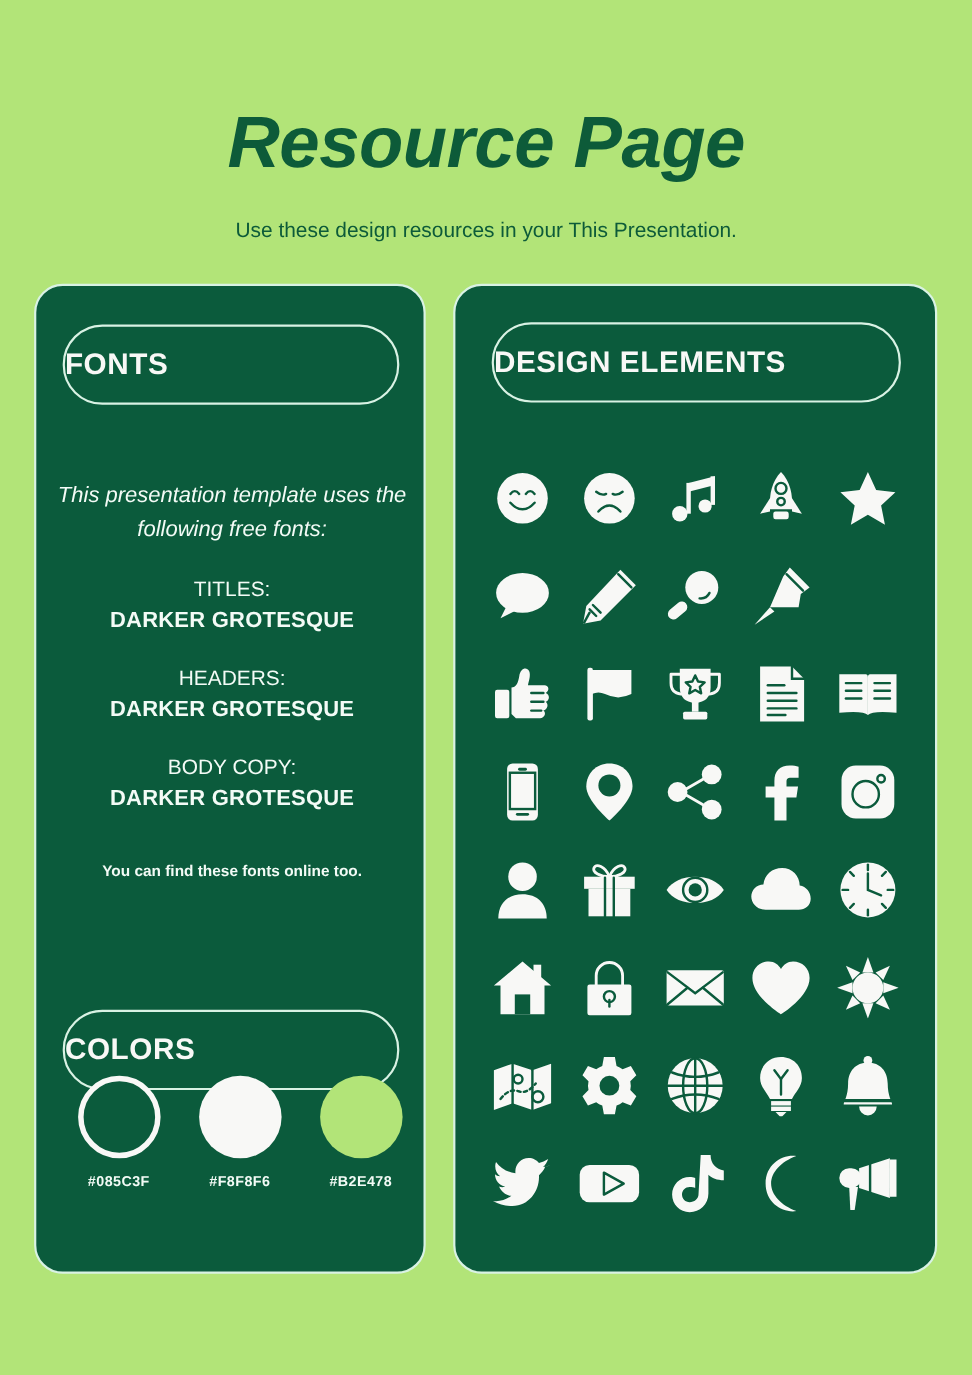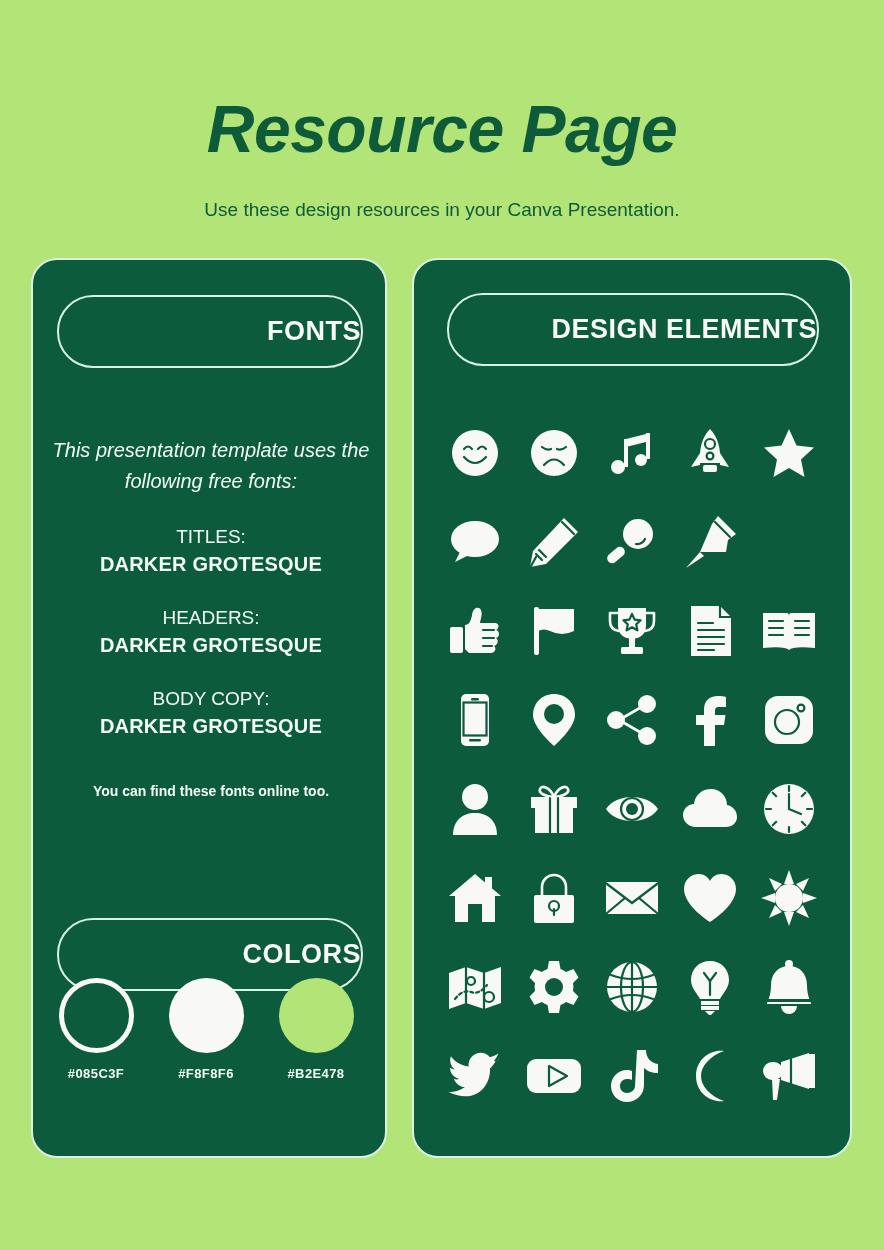--- a/index.html
+++ b/index.html
@@ -44,21 +44,21 @@
   }
   #fonts-panel   { left: 31px;  top: 258px; width: 356px; height: 900px; }
   #elements-panel{ left: 412px; top: 258px; width: 440px; height: 900px; padding-left: 35px; }
 
   .pill {
     border: 2px solid #D9F2E4;
     border-radius: 36px;
     height: 73px;
     display: flex;
     align-items: center;
-    justify-content: flex-end;
+    justify-content: flex-start;
     color: #F8F8F6;
     font-size: 27px;
     font-weight: 700;
     letter-spacing: 0.5px;
   }
   #fonts-pill    { position: absolute; left: 24px; top: 35px; width: 306px; }
   #colors-pill   { position: absolute; left: 24px; top: 642px; width: 306px; margin-top: 16px; }
   #elements-pill { position: absolute; left: 33px; top: 33px; width: 372px; }
 
   
@@ -75,23 +75,23 @@
   #fonts-outro {
     margin-top: 36px;
     font-size: 14px;
     line-height: 31px;
     font-weight: 700;
   }
 
   
   #swatch-row {
     position: absolute;
-    left: 20px; top: 718px; width: 306px;
+    left: 32px; top: 718px; width: 306px;
     display: flex;
-    justify-content: space-between;
+    gap: 24px;
   }
   .swatch-cell { width: 86px; text-align: center; }
   .swatch-dot {
     width: 75px; height: 75px;
     border-radius: 50%;
     margin: 0 auto;
   }
   .swatch-hex {
     margin-top: 13px;
     font-size: 13px;
@@ -118,21 +118,21 @@
   .icon-cell svg { width: 100%; height: 100%; display: block; }
   .ico-fill   { fill: #F8F8F6; }
   .ico-stroke { fill: none; stroke: #F8F8F6; stroke-width: 2.6; stroke-linecap: round; stroke-linejoin: round; }
   .ico-dark   { fill: #0B5B3C; }
   .ico-darkstroke { fill: none; stroke: #0B5B3C; stroke-width: 2.2; stroke-linecap: round; }
 </style>
 </head>
 <body>
 
 <div id="page-title">Resource Page</div>
-<div id="page-subtitle">Use these design resources in your Canva Presentation.</div>
+<div id="page-subtitle">Use these design resources in your This Presentation.</div>
 
 <div class="panel" id="fonts-panel">
 
   <div class="pill" id="fonts-pill">
     <span>FONTS</span>
   </div>
 
   <div id="fonts-body">
     <div class="intro-line">This presentation template uses the following free fonts:</div>
 

